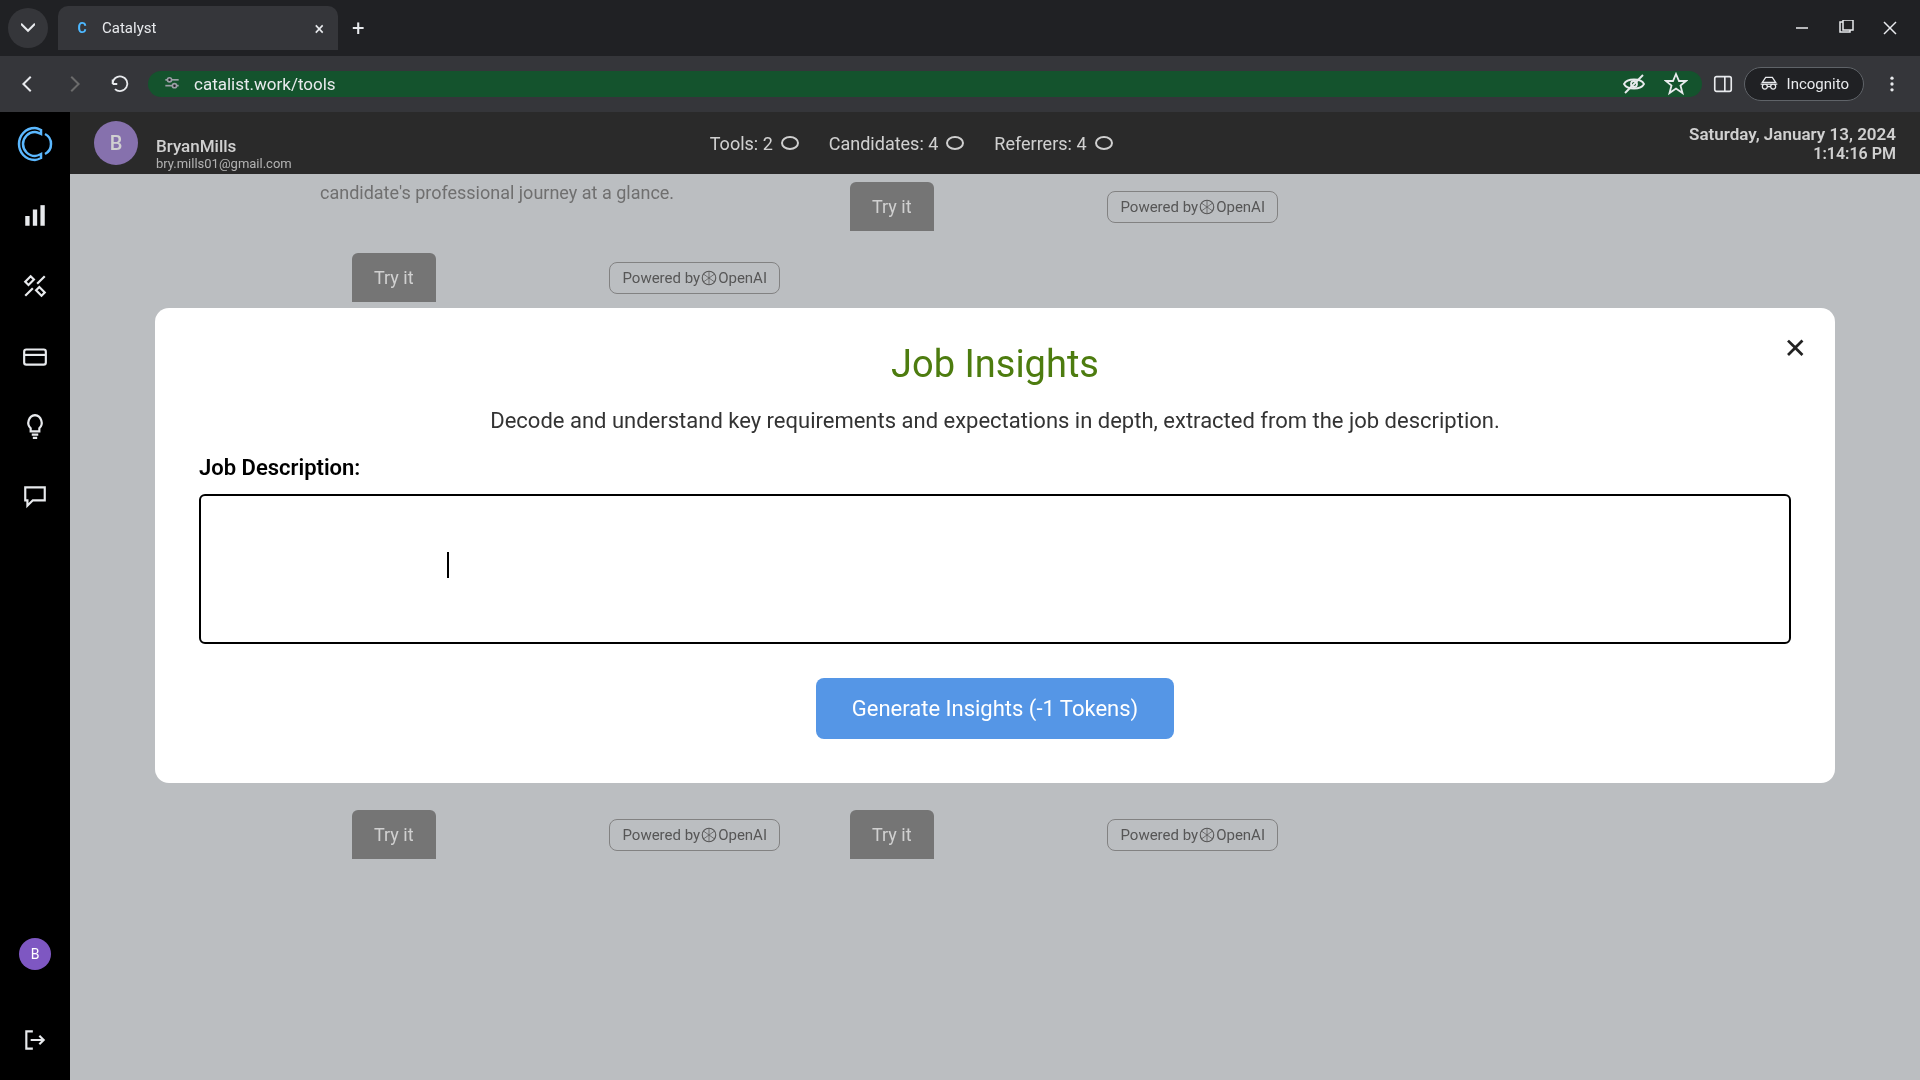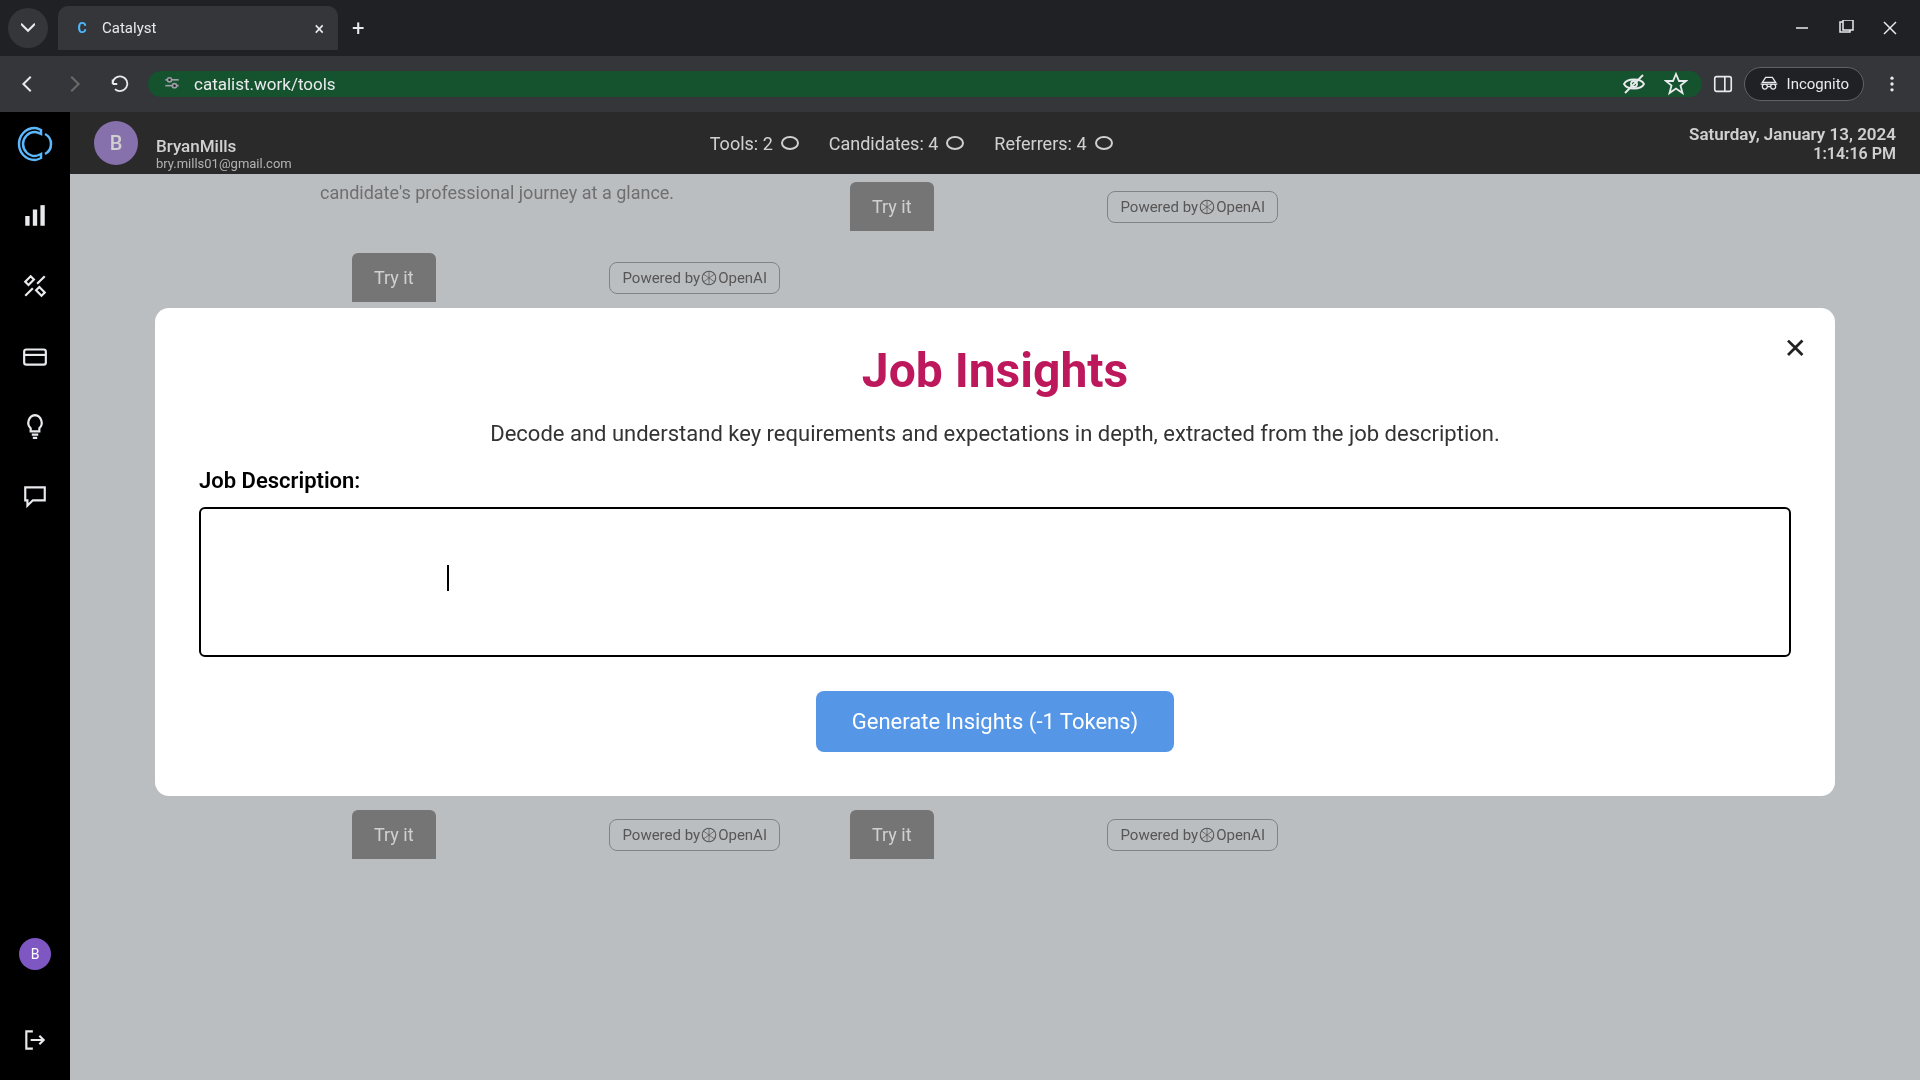--- a/index.html
+++ b/index.html
@@ -49,21 +49,21 @@
 .card-stub { width: 460px; height: 200px; background: rgba(255,255,255,0.0); }
 .card-text { color:#6b6b6b; font-size:18px; margin-bottom: 50px; }
 .card-footer { display:flex; justify-content:space-between; align-items:center; }
 .tryit-btn { background:#737373; color:#fff; border:none; padding: 14px 22px; font-size:18px; border-radius: 6px 6px 0 0; margin-left: 32px; }
 .powered { border:1.5px solid #888; border-radius:8px; padding: 6px 12px; font-size:15px; display:flex; align-items:center; gap:0; color:#444; }
 
 
 .overlay { position:absolute; inset:0; background: rgba(120,120,120,0.35); display:flex; align-items:flex-start; justify-content:center; padding-top: 196px; }
 .modal { width: 1680px; background:#fff; border-radius: 14px; padding: 34px 44px 44px; position:relative; }
 .modal-close { position:absolute; top:24px; right:28px; font-size:28px; color:#222; cursor:pointer; font-weight:300; }
-.modal-title { text-align:center; font-size:48px; font-weight:700; color:#be185d; margin-bottom: 22px; }
+.modal-title { text-align:center; font-size:38px; font-weight:400; color:#4d7c0f; margin-bottom: 22px; }
 .modal-sub { text-align:center; font-size:22px; color:#333; margin-bottom: 22px; }
 .modal-note { text-align:center; font-size:18px; font-style:italic; color:#555; margin-bottom: 28px; }
 .modal-note b { font-weight:700; }
 .field-label { font-size:22px; font-weight:600; margin-bottom: 14px; }
 .jd-textarea { width:100%; height: 150px; border:2.5px solid #000; border-radius:6px; padding: 14px; font-size:18px; resize:none; outline:none; }
 .generate-btn { display:block; margin: 30px auto 0; background:#5596e6; color:#fff; border:none; padding: 18px 36px; font-size:22px; border-radius:8px; cursor:pointer; }
 
 .row2 { position:absolute; bottom: 70px; left: 250px; display:flex; gap: 38px; }
 .row2 .card-stub { width:460px; }
 

